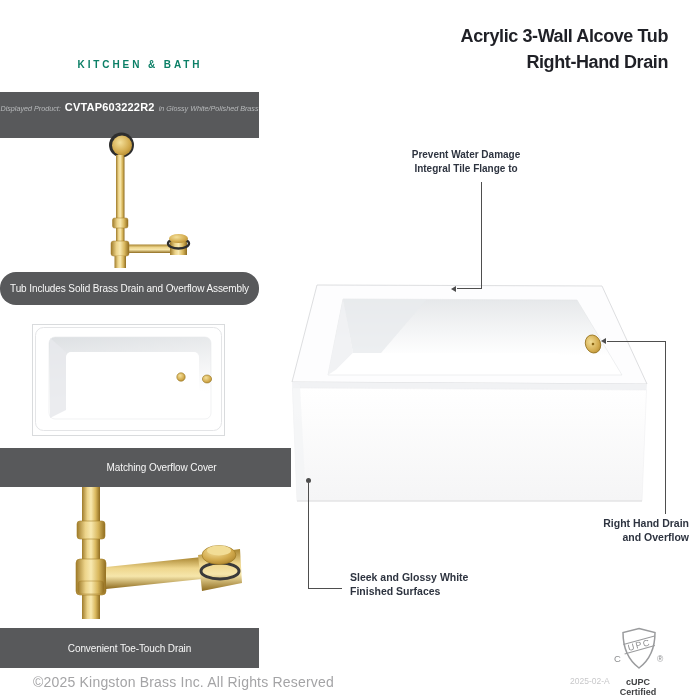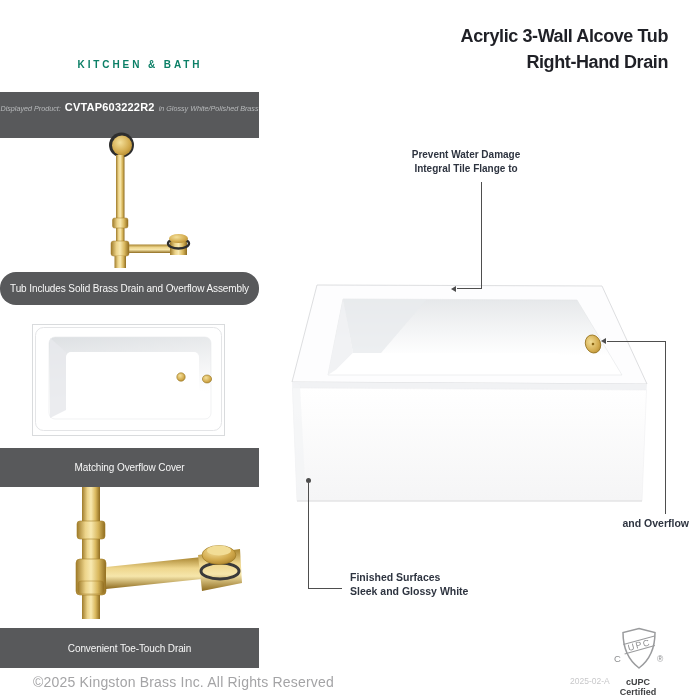--- a/index.html
+++ b/index.html
@@ -17,21 +17,21 @@
     font-weight:700;font-size:18px;line-height:26px;letter-spacing:-0.4px;color:#1f2026;}
 
   
   .bar{position:absolute;left:0;width:259px;background:#58595b;display:flex;
        align-items:center;justify-content:center;color:#f7f7f7;}
   .bar.caption{font-size:10px;font-weight:400;letter-spacing:-0.1px;}
   .bar1{top:92px;height:46px;gap:4px;align-items:baseline;padding-top:9px;box-sizing:border-box;}
   .bar1 .small{font-size:7.2px;font-style:italic;color:#b7b9bb;}
   .bar1 .code{font-size:11px;font-weight:700;color:#ffffff;letter-spacing:0.2px;}
   .bar2{top:272px;height:33px;border-radius:16px;}
-  .bar3{top:448px;height:39px;}
+  .bar3{top:448px;height:39px;padding-left:32px;}
   .bar4{top:628px;height:40px;}
 
   .photo-frame{position:absolute;left:32px;top:324px;width:191px;height:110px;
     border:1px solid #d9dbdd;background:#fff;}
 
   
   .cline{position:absolute;border:0 solid #4e4e4e;}
   .callout{position:absolute;font-weight:700;font-size:10px;line-height:13.5px;color:#2e3440;}
   .arrow-left{position:absolute;width:0;height:0;border-top:3.5px solid transparent;
     border-bottom:3.5px solid transparent;border-right:5px solid #4e4e4e;}
@@ -190,28 +190,29 @@
     <div>Prevent Water Damage</div>
     <div>Integral Tile Flange to</div>
   </div>
   <div class="cline" style="left:481px;top:182px;height:107px;border-left-width:1.3px;"></div>
   <div class="cline" style="left:457px;top:288px;width:25px;border-top-width:1.3px;"></div>
   <div class="arrow-left" style="left:451px;top:285.5px;"></div>
 
   <div class="cline" style="left:607px;top:341px;width:58px;height:172px;border-top-width:1.3px;border-right-width:1.3px;"></div>
   <div class="arrow-left" style="left:601px;top:338px;"></div>
   <div class="callout" style="left:529px;top:517px;width:160px;text-align:right;font-size:10.5px;">
+    <div>Right Hand Drain</div>
     <div>and Overflow</div>
   </div>
 
   <div class="dot" style="left:305.5px;top:478px;"></div>
   <div class="cline" style="left:308px;top:483px;width:33px;height:105px;border-left-width:1.3px;border-bottom-width:1.3px;"></div>
   <div class="callout" style="left:350px;top:571px;width:170px;text-align:left;font-size:10.5px;">
+    <div>Sleek and Glossy White</div>
     <div>Finished Surfaces</div>
-    <div>Sleek and Glossy White</div>
   </div>
 
   <svg class="abs" style="left:612px;top:627px" width="54" height="42" viewBox="0 0 54 42">
     <path d="M27,1.5 L43,5.5 C43,20 39,32 27,41 C15,32 11,20 11,5.5 Z" fill="#ffffff" stroke="#9a9b9d" stroke-width="1.5"></path>
     <line x1="11.4" y1="17.5" x2="42.6" y2="9" stroke="#9a9b9d" stroke-width="1.1"></line>
     <line x1="12.6" y1="27" x2="42.9" y2="18.5" stroke="#9a9b9d" stroke-width="1.1"></line>
     <text x="27" y="21" transform="rotate(-15 27 17)" text-anchor="middle" font-family="Liberation Sans, sans-serif" font-size="9" letter-spacing="1.5" fill="#8d8e90">UPC</text>
     <text x="2" y="35" font-family="Liberation Sans, sans-serif" font-size="9.5" fill="#8d8e90">C</text>
     <text x="45" y="35" font-family="Liberation Sans, sans-serif" font-size="8.5" fill="#8d8e90">®</text>
   </svg>

